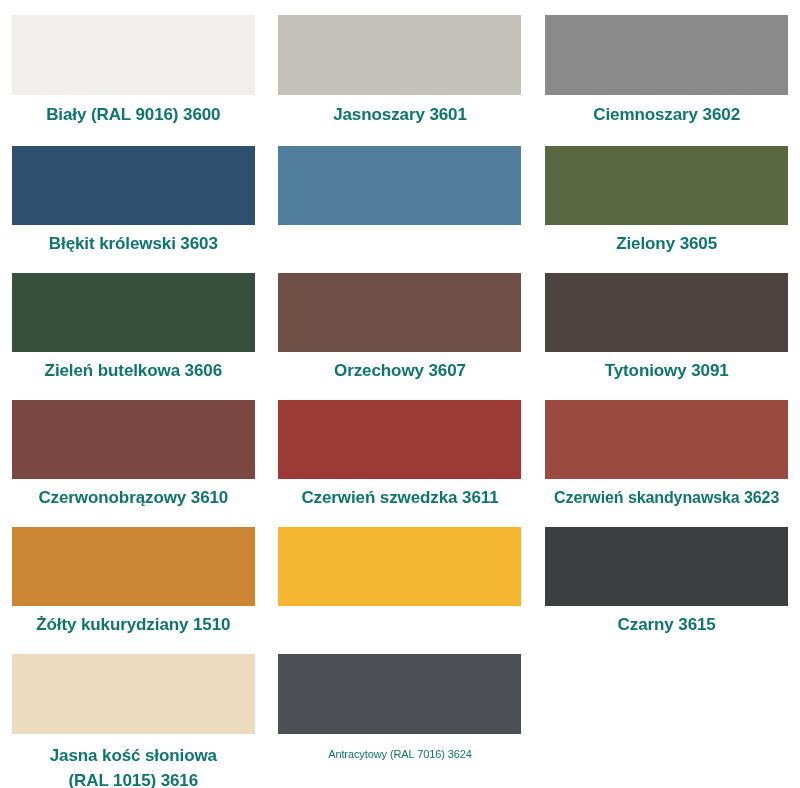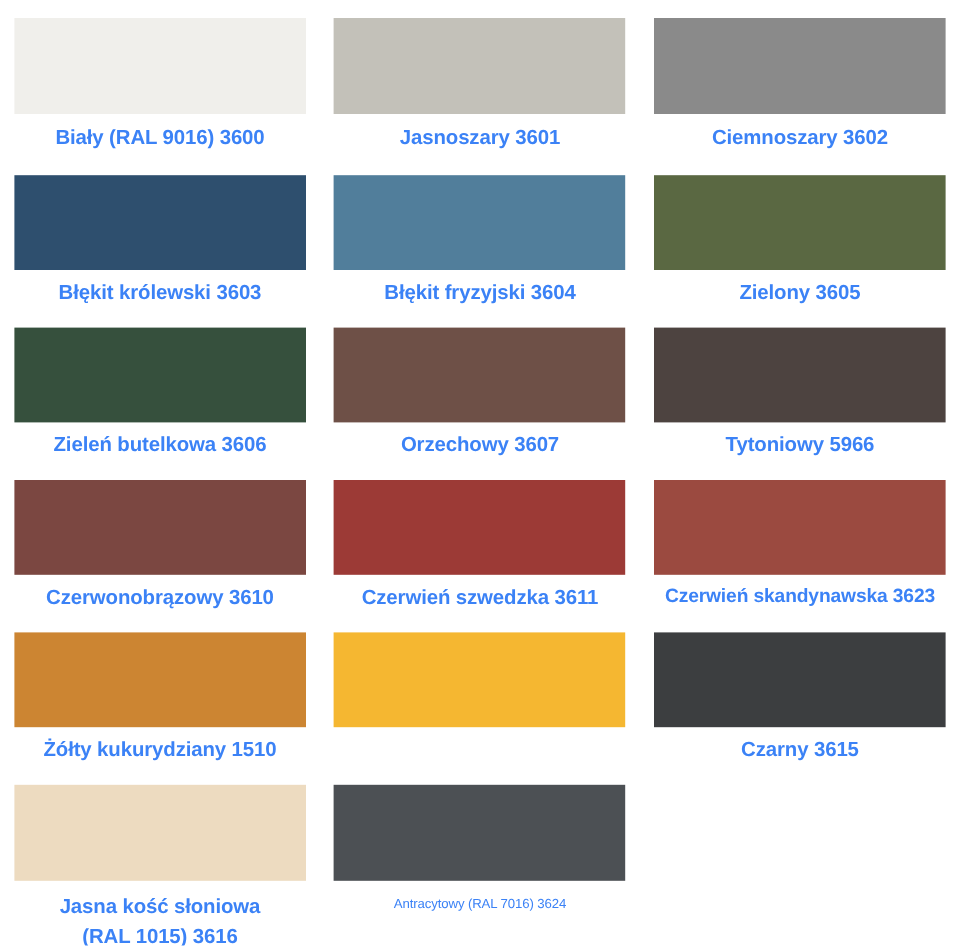--- a/index.html
+++ b/index.html
@@ -39,21 +39,21 @@
 
   .swatch-chip {
     width: 243px;
     height: 80px;
     display: block;
   }
 
   .swatch-label {
     width: 100%;
     text-align: center;
-    color: #3b82f6;
+    color: #0f766e;
     font-weight: bold;
     font-size: 17px;
     line-height: 22px;
     letter-spacing: -0.1px;
     white-space: pre-line;
   }
 
   
   .row-1 { padding-top: 15px; }
   .row-1 .swatch-chip { height: 80px; }
@@ -104,40 +104,39 @@
     </div>
   </div>
 
   <div class="swatch-row row-2">
     <div class="swatch-cell">
       <span class="swatch-chip" style="background-color: rgb(46, 79, 110);"></span>
       <span class="swatch-label">Błękit królewski 3603</span>
     </div>
     <div class="swatch-cell">
       <span class="swatch-chip" style="background-color: rgb(81, 126, 155);"></span>
-      <span class="swatch-label">Błękit fryzyjski 3604</span>
     </div>
     <div class="swatch-cell">
       <span class="swatch-chip" style="background-color: rgb(90, 104, 66);"></span>
       <span class="swatch-label">Zielony 3605</span>
     </div>
   </div>
 
   <div class="swatch-row row-3">
     <div class="swatch-cell">
       <span class="swatch-chip" style="background-color: rgb(54, 80, 61);"></span>
       <span class="swatch-label">Zieleń butelkowa 3606</span>
     </div>
     <div class="swatch-cell">
       <span class="swatch-chip" style="background-color: rgb(110, 80, 71);"></span>
       <span class="swatch-label">Orzechowy 3607</span>
     </div>
     <div class="swatch-cell">
       <span class="swatch-chip" style="background-color: rgb(77, 67, 64);"></span>
-      <span class="swatch-label">Tytoniowy 5966</span>
+      <span class="swatch-label">Tytoniowy 3091</span>
     </div>
   </div>
 
   <div class="swatch-row row-4">
     <div class="swatch-cell">
       <span class="swatch-chip" style="background-color: rgb(123, 71, 65);"></span>
       <span class="swatch-label">Czerwonobrązowy 3610</span>
     </div>
     <div class="swatch-cell">
       <span class="swatch-chip" style="background-color: rgb(156, 58, 54);"></span>

